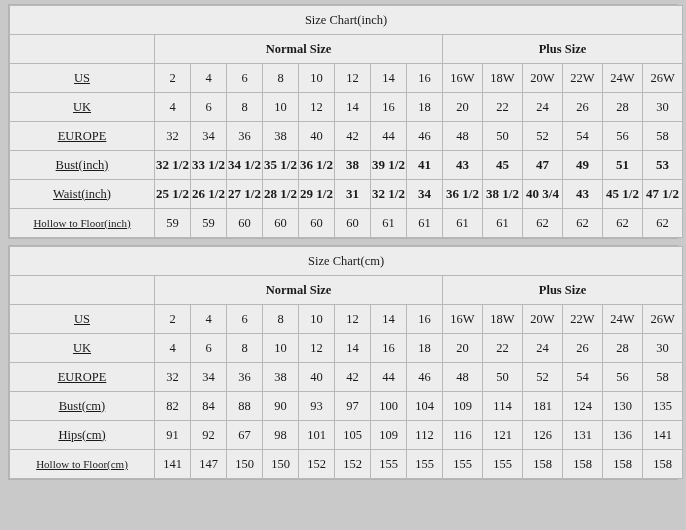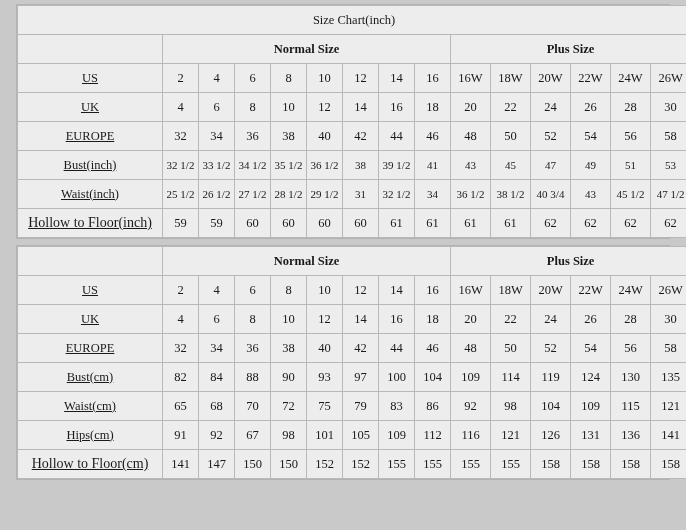--- a/index.html
+++ b/index.html
@@ -10,21 +10,21 @@
     width: 686px;
     height: 530px;
     background: #c9c9c9;
     font-family: "Liberation Serif", serif;
     overflow: hidden;
   }
   .page {
     width: 686px;
     height: 530px;
     box-sizing: border-box;
-    padding: 4px 16px;
+    padding: 4px 8px;
     display: flex;
     flex-direction: column;
     gap: 6px;
     background: #c9c9c9;
   }
   .chart-block {
     background: #ededed;
     border: 1px solid #b3b3b3;
     box-sizing: border-box;
   }
@@ -56,36 +56,37 @@
     font-size: 14.5px;
     height: 25px;
     font-weight: bold;
   }
   td.rowlabel {
     font-size: 14px;
     text-align: center;
     text-decoration: underline;
   }
   td.rowlabel.wide-label {
-    font-size: 14px;
+    font-size: 11px;
   }
   td.blank {
     border-left: none;
   }
   .chart-block.first td {
     height: 28px;
   }
   .chart-block.second td {
     height: 28px;
   }
   .num {
     font-size: 12.5px;
   }
   .num.small {
-    font-size: 11px;
+    font-size: 13px;
+    font-weight: bold;
   }
 </style>
 </head>
 <body>
 
 <div class="page">
 
   <div class="chart-block first">
     <table class="size-table">
       <colgroup>
@@ -217,20 +218,23 @@
 
   <div class="chart-block second">
     <table class="size-table">
       <colgroup>
         <col style="width:145px">
         <col span="8" style="width:36px">
         <col span="6" style="width:40px">
       </colgroup>
       <tbody>
         <tr>
+          <td class="title-cell" colspan="15">Size Chart(cm)</td>
+        </tr>
+        <tr>
           <td class="blank"></td>
           <td class="group-cell" colspan="8">Normal Size</td>
           <td class="group-cell" colspan="6">Plus Size</td>
         </tr>
 
         <tr>
           <td class="rowlabel">US</td>
           <td class="num">2</td>
           <td class="num">4</td>
           <td class="num">6</td>
@@ -288,43 +292,26 @@
           <td class="num">82</td>
           <td class="num">84</td>
           <td class="num">88</td>
           <td class="num">90</td>
           <td class="num">93</td>
           <td class="num">97</td>
           <td class="num">100</td>
           <td class="num">104</td>
           <td class="num">109</td>
           <td class="num">114</td>
-          <td class="num">119</td>
+          <td class="num">181</td>
           <td class="num">124</td>
           <td class="num">130</td>
           <td class="num">135</td>
         </tr>
 
-        <tr>
-          <td class="rowlabel">Waist(cm)</td>
-          <td class="num">65</td>
-          <td class="num">68</td>
-          <td class="num">70</td>
-          <td class="num">72</td>
-          <td class="num">75</td>
-          <td class="num">79</td>
-          <td class="num">83</td>
-          <td class="num">86</td>
-          <td class="num">92</td>
-          <td class="num">98</td>
-          <td class="num">104</td>
-          <td class="num">109</td>
-          <td class="num">115</td>
-          <td class="num">121</td>
-        </tr>
 
         <tr>
           <td class="rowlabel">Hips(cm)</td>
           <td class="num">91</td>
           <td class="num">92</td>
           <td class="num">67</td>
           <td class="num">98</td>
           <td class="num">101</td>
           <td class="num">105</td>
           <td class="num">109</td>

